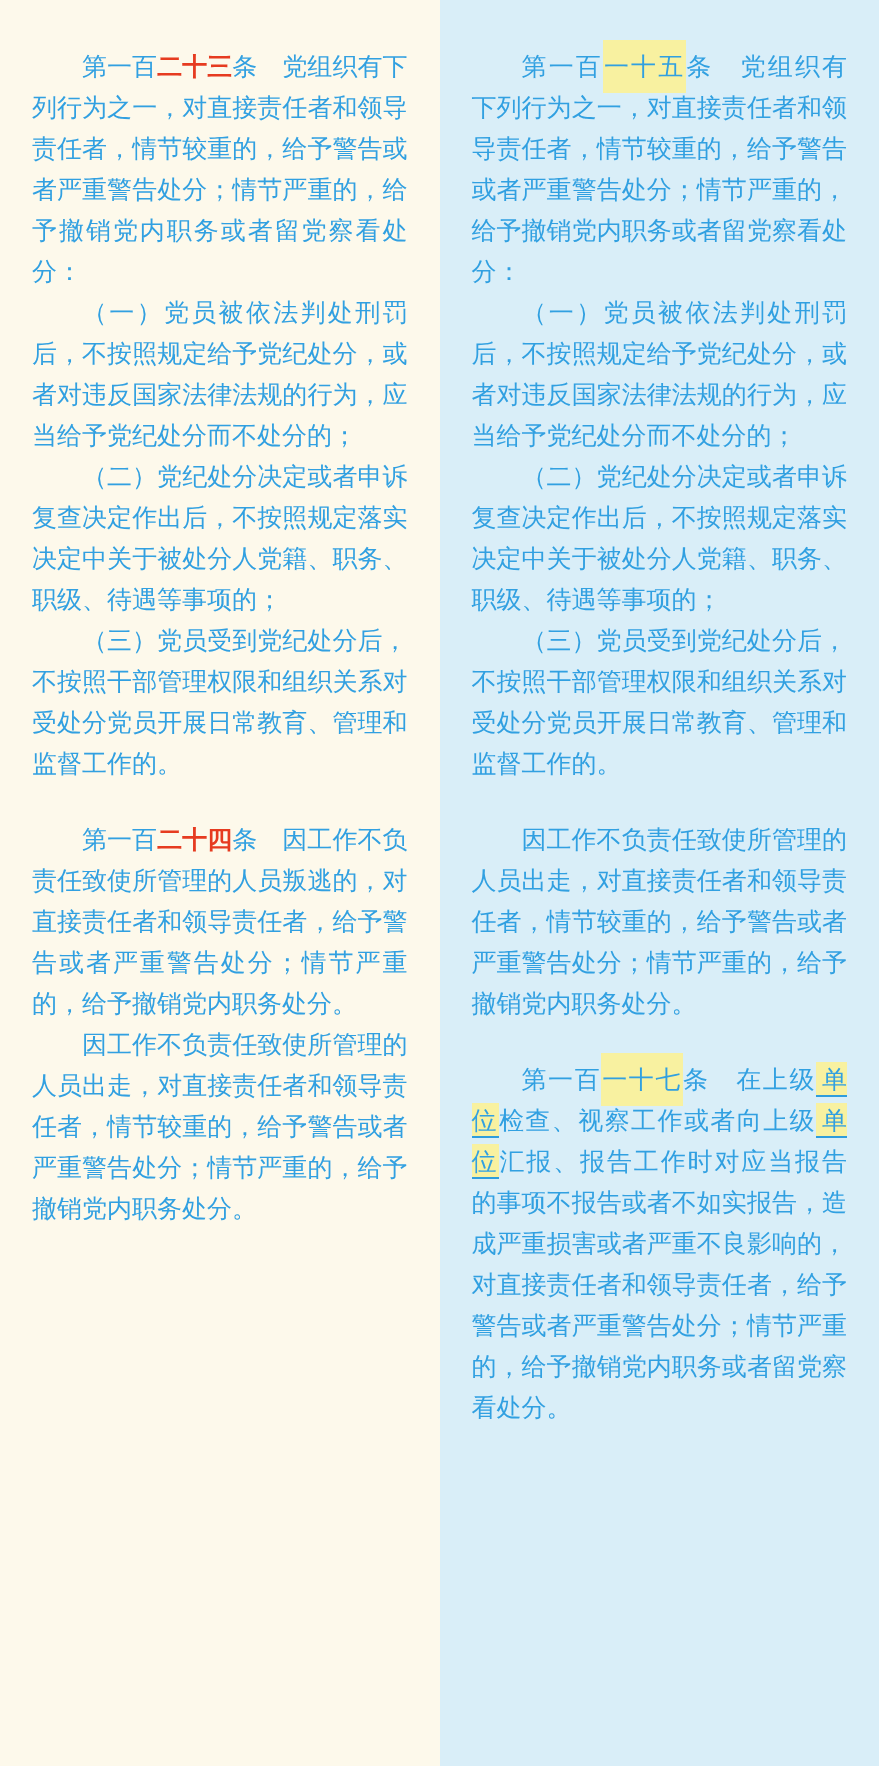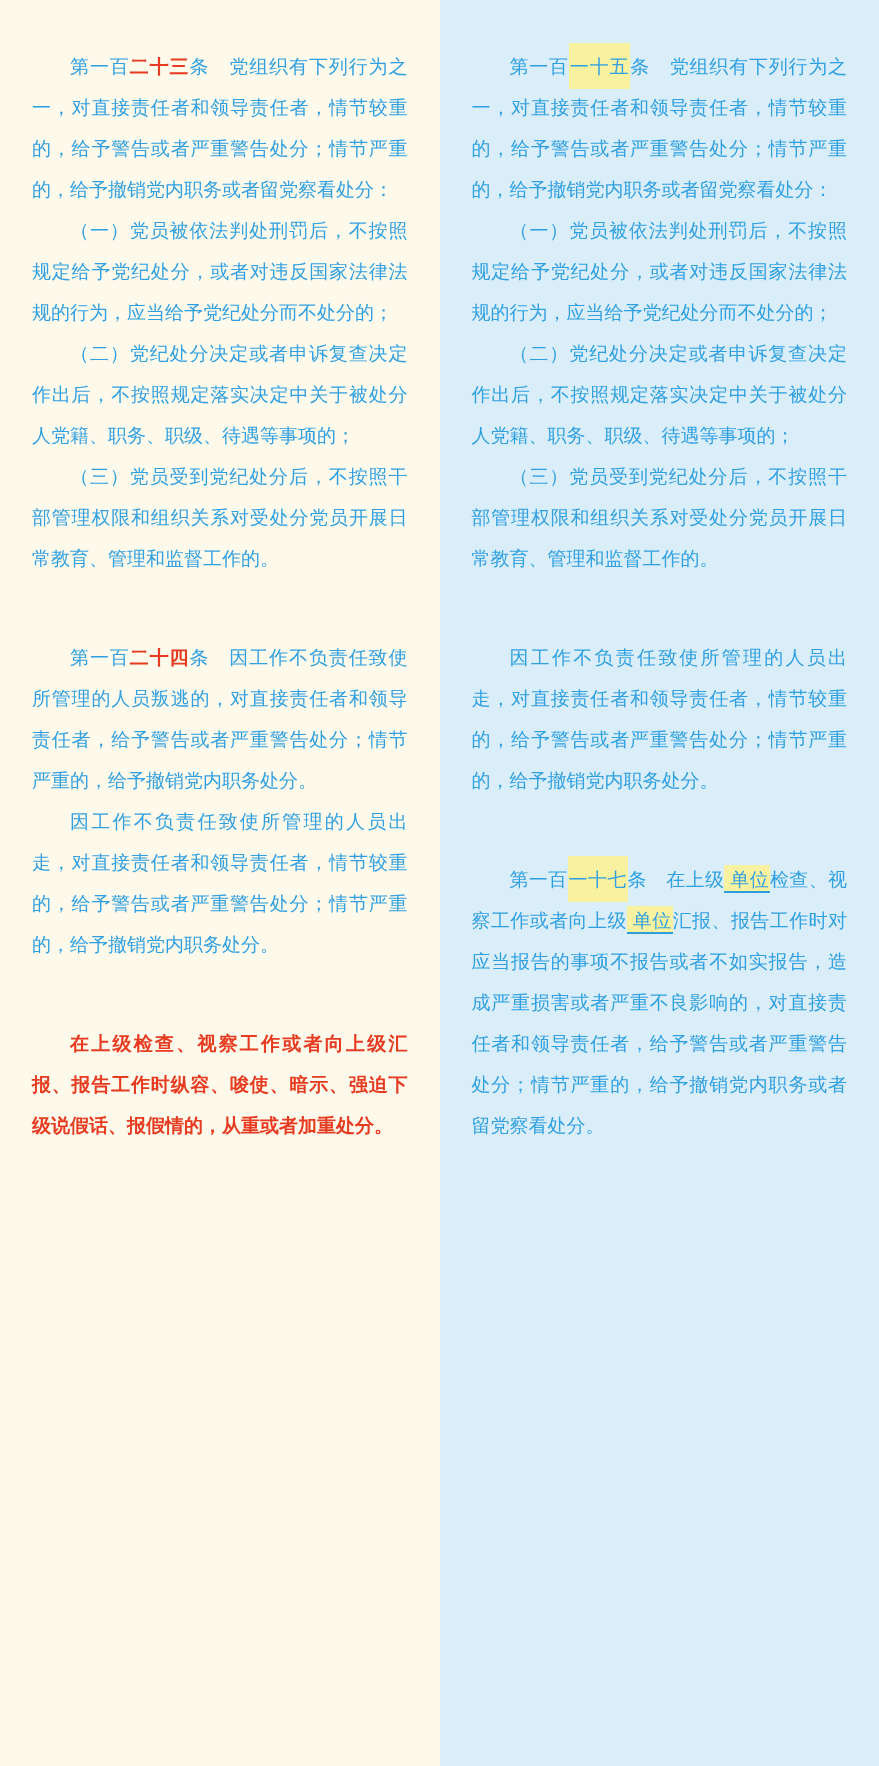--- a/index.html
+++ b/index.html
@@ -12,28 +12,28 @@
     height: 1766px;
     display: flex;
     overflow: hidden;
     font-family: "DejaVu Sans", "Liberation Sans", sans-serif;
   }
   .column {
     box-sizing: border-box;
     width: 50%;
     min-height: 1766px;
     padding: 46px 32px 16px 32px;
-    font-size: 19px;
+    font-size: 25px;
     line-height: 41px;
     text-align: justify;
     color: var(--body-text, #31A0E1);
   }
   .column.left  { background: var(--left-bg, #FDF9EB); }
   .column.right { background: var(--right-bg, #D9EEF8); }
-  .block + .block { margin-top: 58px; }
+  .block + .block { margin-top: 35px; }
   p {
     margin: 0;
     text-indent: 2em;
     word-break: break-all;
     text-justify: inter-character;
   }
   span.red-bold {
     color: var(--emphasis-red, #E63B20);
     font-weight: 700;
   }
@@ -56,21 +56,20 @@
         <p><span>第一百</span><span class="red-bold">二十三</span><span>条　党组织有下列行为之一，对直接责任者和领导责任者，情节较重的，给予警告或者严重警告处分；情节严重的，给予撤销党内职务或者留党察看处分：</span></p>
         <p><span>（一）党员被依法判处刑罚后，不按照规定给予党纪处分，或者对违反国家法律法规的行为，应当给予党纪处分而不处分的；</span></p>
         <p><span>（二）党纪处分决定或者申诉复查决定作出后，不按照规定落实决定中关于被处分人党籍、职务、职级、待遇等事项的；</span></p>
         <p><span>（三）党员受到党纪处分后，不按照干部管理权限和组织关系对受处分党员开展日常教育、管理和监督工作的。</span></p>
       </div>
       <div class="block">
         <p><span>第一百</span><span class="red-bold">二十四</span><span>条　因工作不负责任致使所管理的人员叛逃的，对直接责任者和领导责任者，给予警告或者严重警告处分；情节严重的，给予撤销党内职务处分。</span></p>
         <p><span>因工作不负责任致使所管理的人员出走，对直接责任者和领导责任者，情节较重的，给予警告或者严重警告处分；情节严重的，给予撤销党内职务处分。</span></p>
       </div>
       <div class="block">
-        <p><span class="red-bold">在上级检查、视察工作或者向上级汇报、报告工作时纵容、唆使、暗示、强迫下级说假话、报假情的，从重或者加重处分。</span></p>
       </div>
     </div>
   <div class="column right">
       <div class="block">
         <p><span>第一百</span><span class="highlight">一十五</span><span>条　党组织有下列行为之一，对直接责任者和领导责任者，情节较重的，给予警告或者严重警告处分；情节严重的，给予撤销党内职务或者留党察看处分：</span></p>
         <p><span>（一）党员被依法判处刑罚后，不按照规定给予党纪处分，或者对违反国家法律法规的行为，应当给予党纪处分而不处分的；</span></p>
         <p><span>（二）党纪处分决定或者申诉复查决定作出后，不按照规定落实决定中关于被处分人党籍、职务、职级、待遇等事项的；</span></p>
         <p><span>（三）党员受到党纪处分后，不按照干部管理权限和组织关系对受处分党员开展日常教育、管理和监督工作的。</span></p>
       </div>
       <div class="block">

